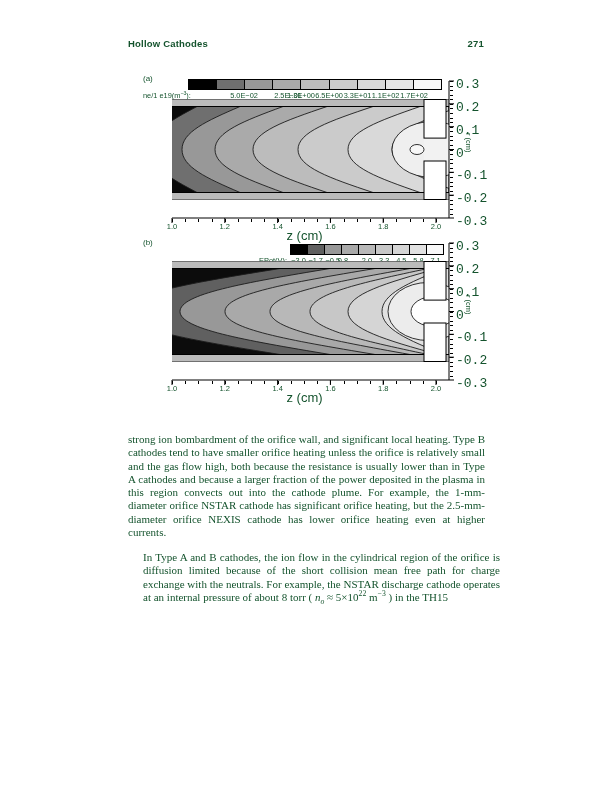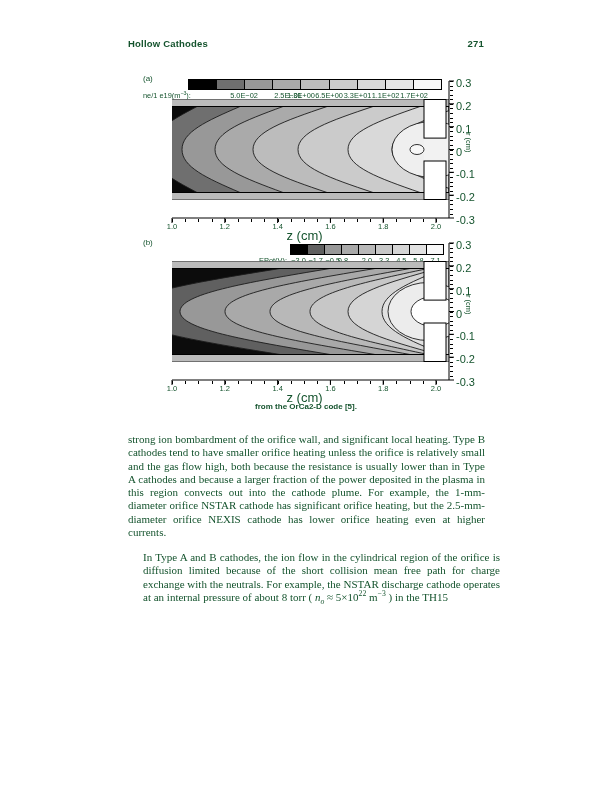--- a/index.html
+++ b/index.html
@@ -7,21 +7,21 @@
         font-family:"Liberation Sans",sans-serif;color:#14532d;overflow:hidden;}
   .abs{position:absolute;}
   .hdr{font-size:9.5px;font-weight:bold;letter-spacing:.2px;}
   .panel-label{font-size:8px;}
   .cbar{display:flex;border:1px solid #000;box-sizing:border-box;}
   .cbar .cell{flex:1;border-left:1px solid #000;}
   .cbar .cell:first-child{border-left:none;}
   .cbv{font-size:7.4px;white-space:nowrap;transform:translateX(-50%);}
   .cbp{font-size:7.4px;white-space:nowrap;}
   .xt{font-size:7.5px;transform:translateX(-50%);}
-  .yt{font-size:11px;}
+  .yt{font-size:13px;font-family:Liberation Mono, monospace;}
   .ylab{font-size:7.5px;writing-mode:vertical-rl;}
   .xlab{font-size:13px;text-align:center;}
   .minorx{background:repeating-linear-gradient(to right,#000 0 1px,transparent 1px 13.2px);}
   .minory{background:repeating-linear-gradient(to bottom,#000 0 1px,transparent 1px 4.57px);}
   .caption{font-size:8px;font-weight:bold;text-align:center;line-height:10.5px;}
   .bodytxt{font-family:"Liberation Serif",serif;font-size:11px;line-height:13.25px;
            text-align:justify;}
   sup,sub{font-size:70%;line-height:0;}
   .it{font-style:italic;}
   svg{display:block;}
@@ -199,21 +199,20 @@
 
   <span class="abs xt" style="left:172px;top:383.5px;">1.0</span>
   <span class="abs xt" style="left:224.8px;top:383.5px;">1.2</span>
   <span class="abs xt" style="left:277.6px;top:383.5px;">1.4</span>
   <span class="abs xt" style="left:330.4px;top:383.5px;">1.6</span>
   <span class="abs xt" style="left:383.2px;top:383.5px;">1.8</span>
   <span class="abs xt" style="left:436px;top:383.5px;">2.0</span>
   <span class="abs xlab" style="left:172px;width:265px;top:390px;">z (cm)</span>
 
   <div class="abs caption" style="left:126px;width:360px;top:402px;">
-    <div>from the OrCa2-D code [5].</div>
   </div>
 
   <div class="abs bodytxt" style="left:128px;top:433px;width:357px;">strong ion bombardment of the orifice wall, and significant local heating. Type B cathodes tend to have smaller orifice heating unless the orifice is relatively small and the gas flow high, both because the resistance is usually lower than in Type A cathodes and because a larger fraction of the power deposited in the plasma in this region convects out into the cathode plume. For example, the 1-mm-diameter orifice NSTAR cathode has significant orifice heating, but the 2.5-mm-diameter orifice NEXIS cathode has lower orifice heating even at higher currents.</div>
 
   <div class="abs bodytxt" style="left:143px;top:551px;width:357px;">
     <span>In Type A and B cathodes, the ion flow in the cylindrical region of the orifice is diffusion limited because of the short collision mean free path for charge exchange with the neutrals. For example, the NSTAR discharge cathode operates at an internal pressure of about 8 torr ( </span><span class="it">n</span><sub class="it">o</sub><span> ≈ 5×10</span><sup>22</sup><span> m</span><sup>−3</sup><span> )</span><span> in the TH15</span>
   </div>
 
 </div>
 

